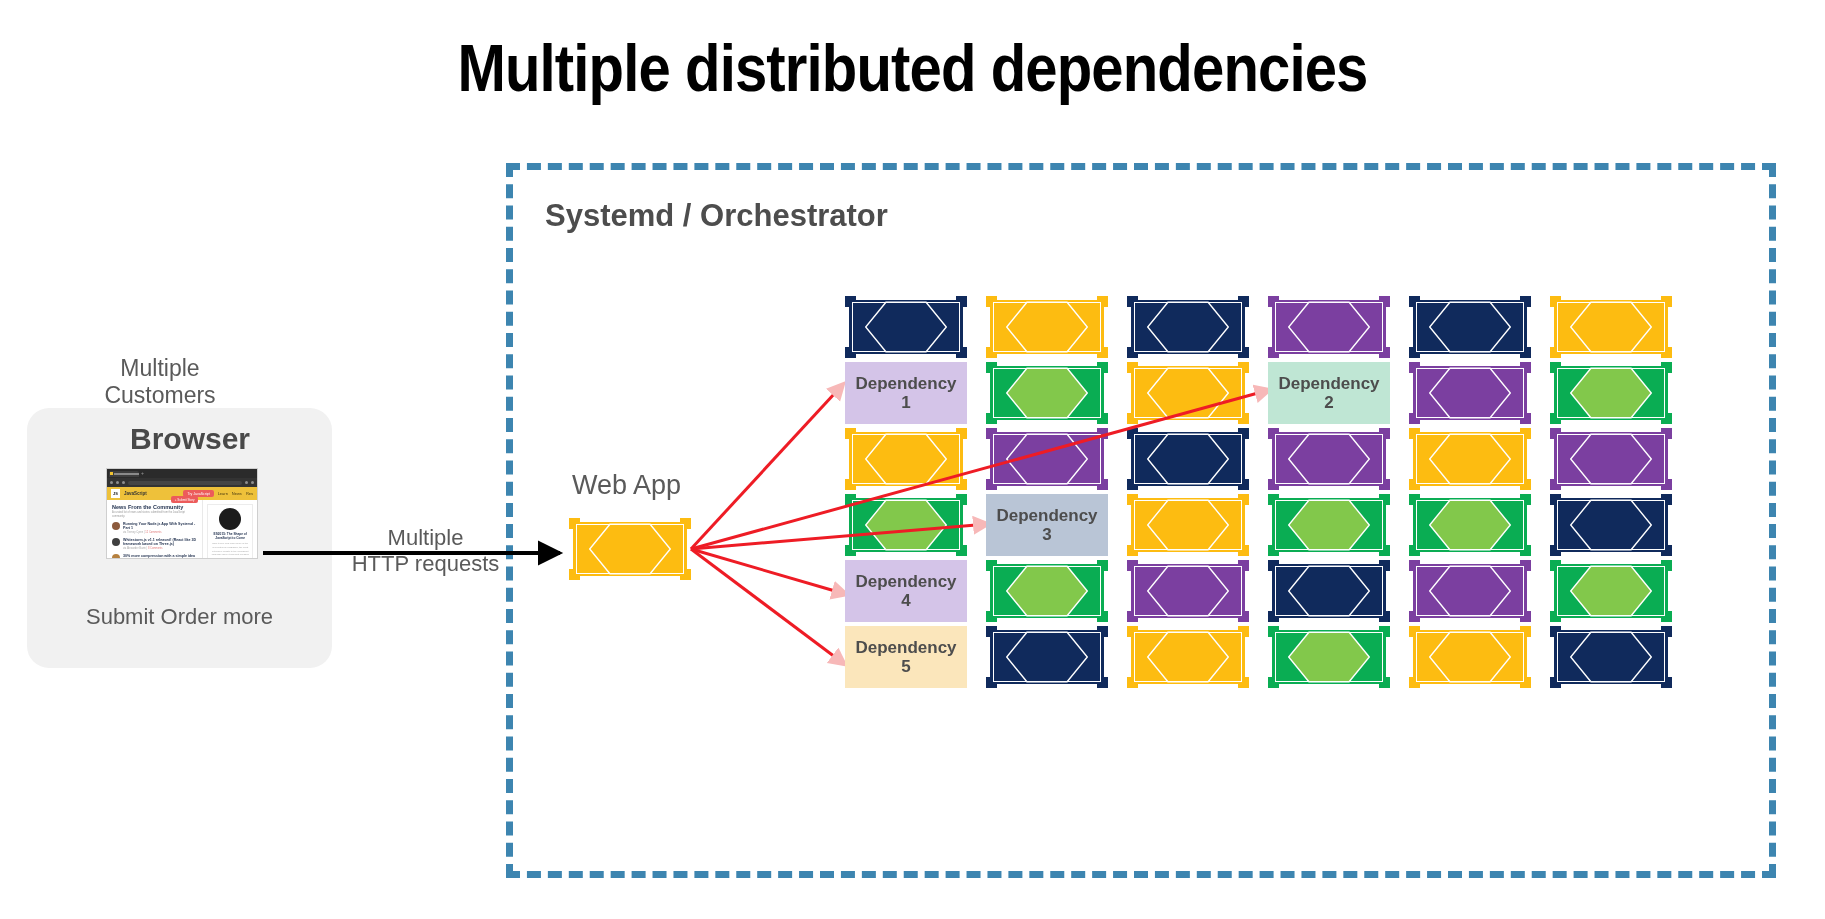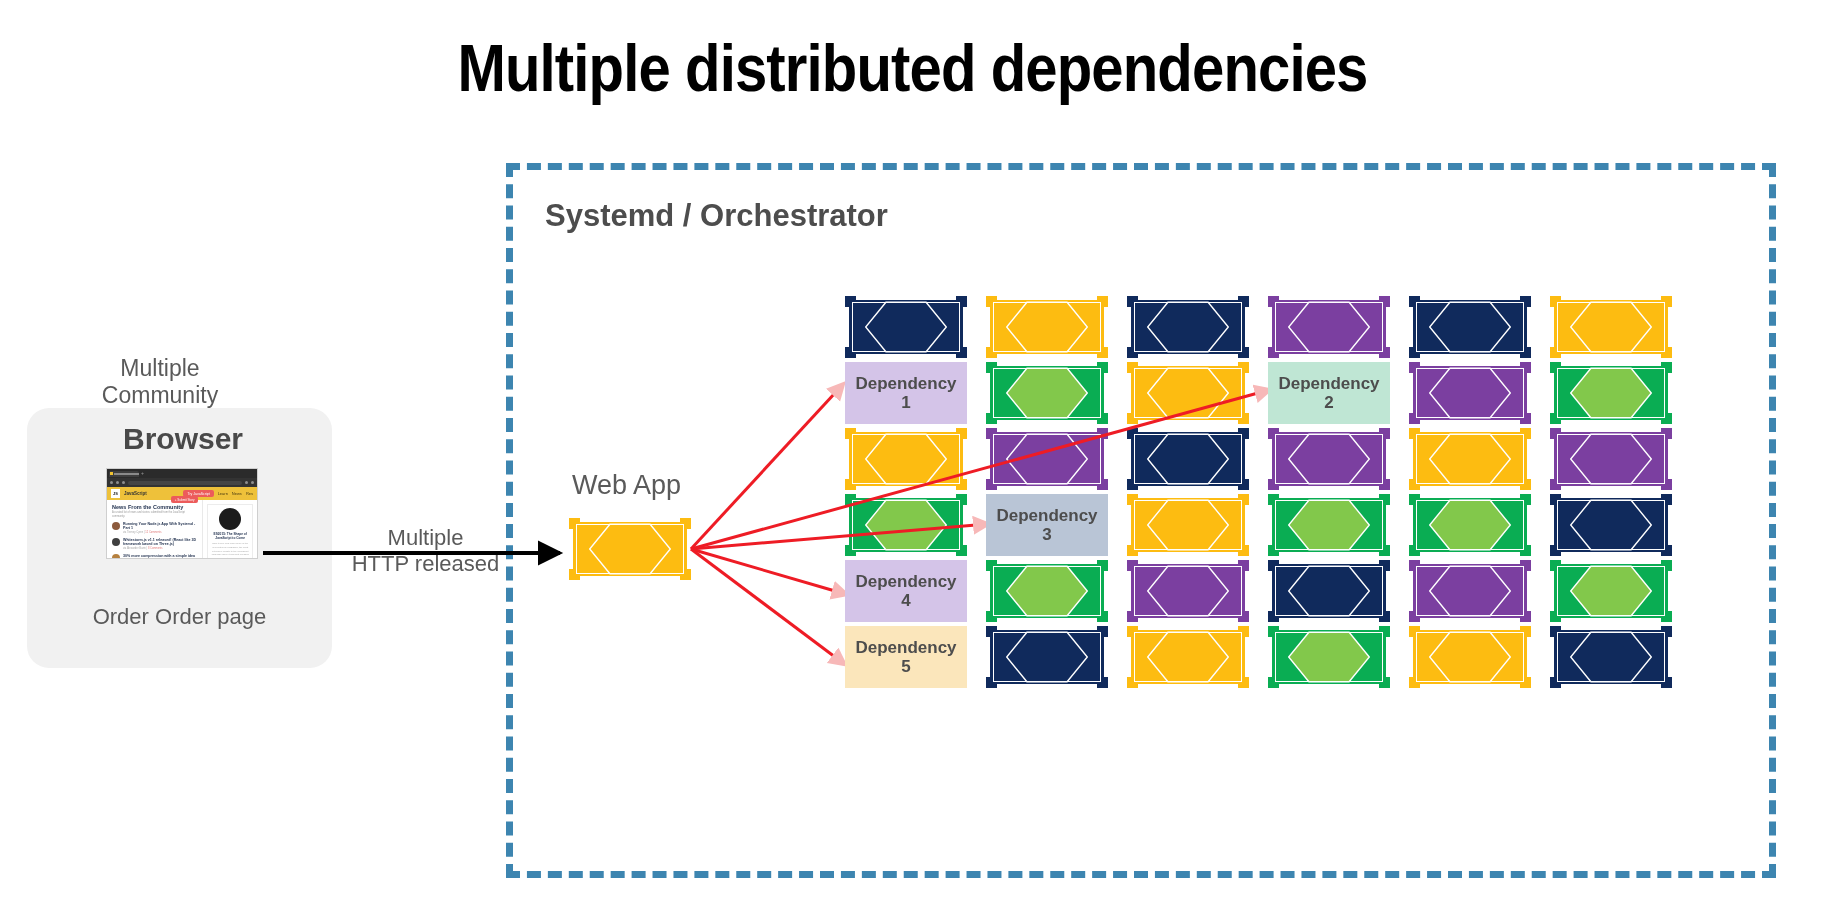--- a/index.html
+++ b/index.html
@@ -36,21 +36,21 @@
   }
   #browser-panel{
     position:absolute;
     left:27px; top:408px;
     width:305px; height:260px;
     background:#f1f1f1;
     border-radius:22px;
   }
   #browser-title{
     position:absolute;
-    left:0; top:14px; width:312px;
+    left:7px; top:14px; width:312px;
     text-align:center;
     font-size:30px; font-weight:bold;
     color:#494949;
   }
   #browser-shot{
     position:absolute;
     left:79px; top:60px;
     width:152px; height:91px;
     background:#ffffff;
     border:1px solid #cfcfcf;
@@ -181,21 +181,21 @@
   
   #link-layer{ position:absolute; left:0; top:0; width:1825px; height:919px; pointer-events:none; z-index:5; }
 </style>
 </head>
 <body>
 
 <div id="page-title">Multiple distributed dependencies</div>
 
 <div id="customers-label">
   <div>Multiple</div>
-  <div>Community</div>
+  <div>Customers</div>
 </div>
 
 <div id="browser-panel">
   <div id="browser-title">Browser</div>
 
   <div id="browser-shot">
     <div class="bs-chrome">
       <div class="bs-tab">
           <i></i>
           <u></u>
@@ -255,26 +255,26 @@
           <div class="bs-circ"></div>
           <div class="bs-ct">ES2015: The Shape of JavaScript to Come</div>
           <div class="bs-cb">Skip it here and learn some of the new features of ES2015, the most extensive update to the JavaScript language since it was first released in the '90s.</div>
 
         </div>
 
       </div>
     </div>
   </div>
 
-  <div id="submit-order-label">Order Order page</div>
+  <div id="submit-order-label">Submit Order more</div>
 </div>
 
 <div id="http-label">
   <div>Multiple</div>
-  <div>HTTP released</div>
+  <div>HTTP requests</div>
 </div>
 
 <div id="backend-box"></div>
 <div id="backend-title">Systemd / Orchestrator</div>
 
 <div id="webapp-label">Web App</div>
 <div id="webapp-node" class="node">
     <div class="fill" style="background: rgb(253, 188, 17);"></div>
     <div class="inner"></div>
     <svg class="hex" viewBox="0 0 122 62">

